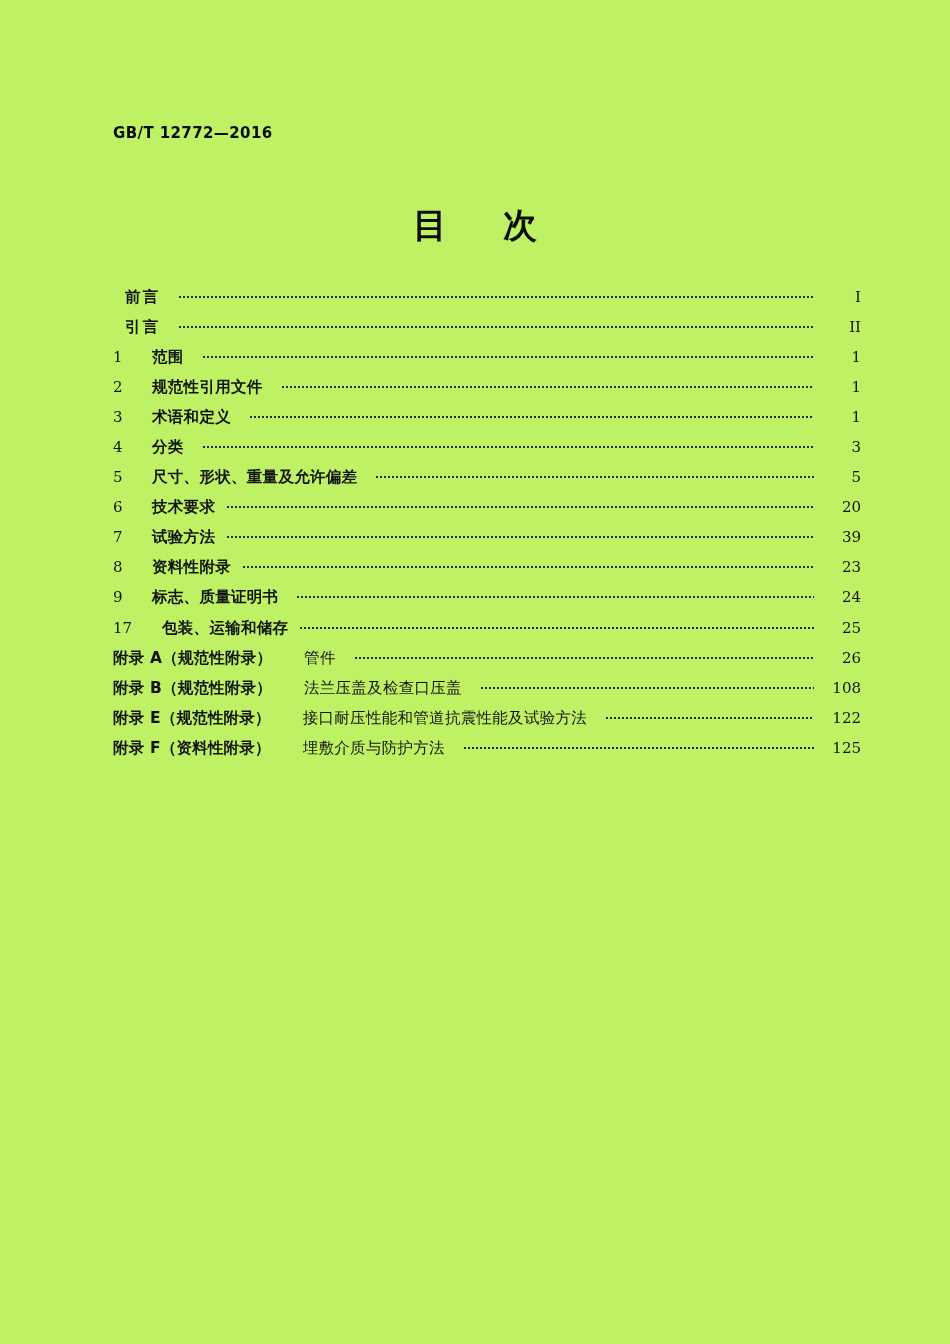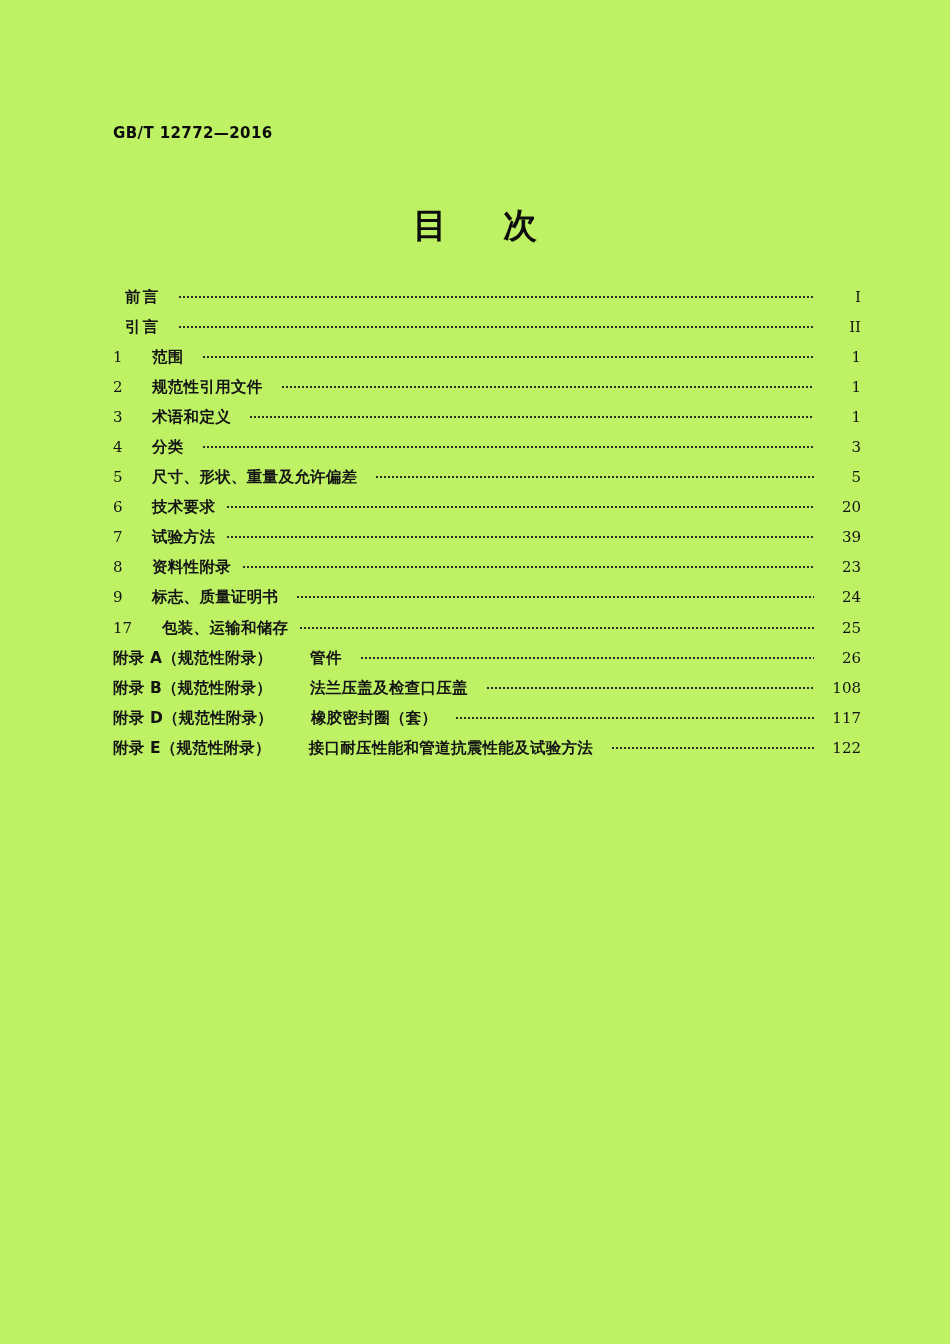--- a/index.html
+++ b/index.html
@@ -84,23 +84,23 @@
 
   
   .annex-tag {
     flex: 0 0 auto;
     font-weight: 700;
     letter-spacing: 0.2px;
     font-family: "DejaVu Sans", "Liberation Sans", sans-serif;
   }
   .annex-title {
     flex: 0 0 auto;
-    font-weight: 700;
+    font-weight: 400;
     letter-spacing: 0.3px;
-    margin-left: 26px;
+    margin-left: 20px;
   }
 
   
   .leader {
     flex: 1 1 auto;
     position: relative;
     height: 1em;
     margin: 0 5px 0 7px;
     overflow: hidden;
   }
@@ -214,26 +214,26 @@
         <span class="leader"></span>
         <span class="pageno">26</span>
       </div>
       <div class="toc-row">
         <span class="annex-tag">附录 B（规范性附录）</span>
         <span class="annex-title">法兰压盖及检查口压盖</span>
         <span class="leader"></span>
         <span class="pageno">108</span>
       </div>
       <div class="toc-row">
-        <span class="annex-tag">附录 D（规范性附录）</span>
-        <span class="annex-title">橡胶密封圈（套）</span>
-        <span class="leader"></span>
-        <span class="pageno">117</span>
-      </div>
-      <div class="toc-row">
         <span class="annex-tag">附录 E（规范性附录）</span>
         <span class="annex-title">接口耐压性能和管道抗震性能及试验方法</span>
         <span class="leader"></span>
         <span class="pageno">122</span>
       </div>
+      <div class="toc-row">
+        <span class="annex-tag">附录 F（资料性附录）</span>
+        <span class="annex-title">埋敷介质与防护方法</span>
+        <span class="leader"></span>
+        <span class="pageno">125</span>
+      </div>
     </div>
 
 </div>
 
 </body></html>

